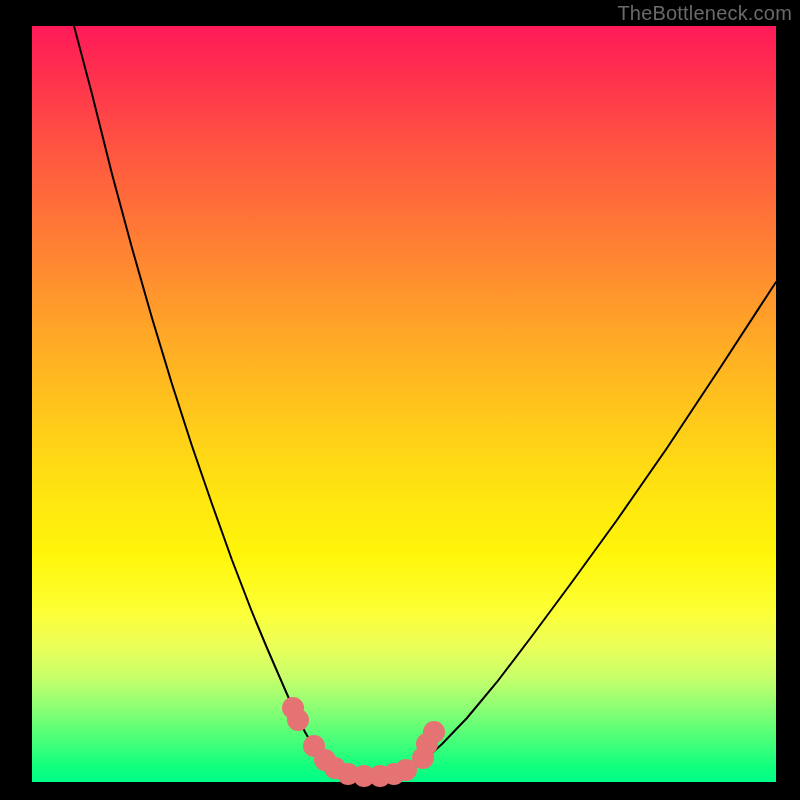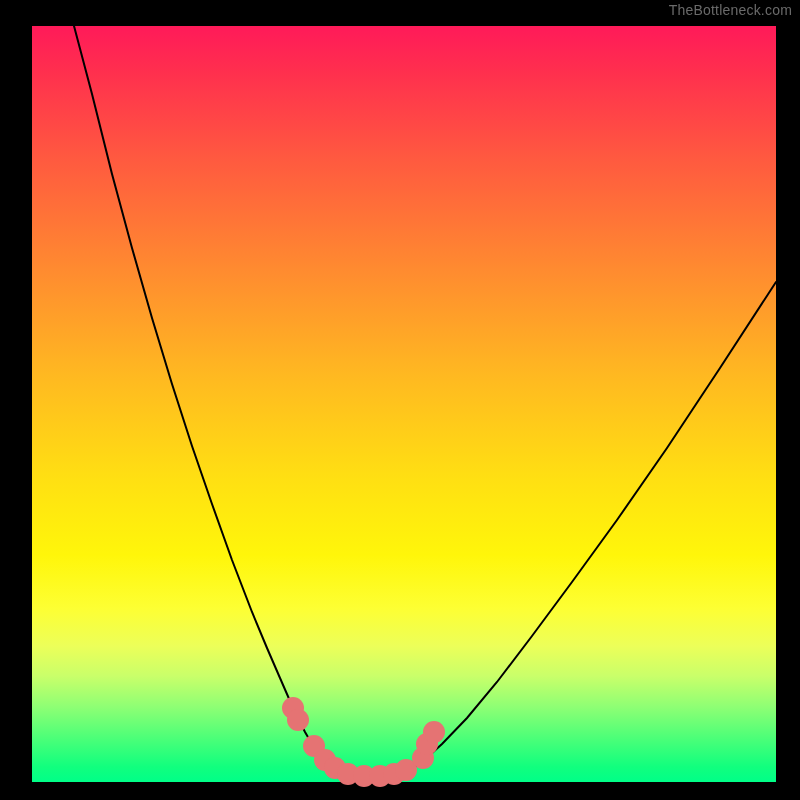--- a/index.html
+++ b/index.html
@@ -50,21 +50,21 @@
     top: 0;
     width: 744px;
     height: 756px;
     overflow: visible;
   }
   .watermark {
     position: absolute;
     top: 2px;
     right: 8px;
     color: #6a6a6a;
-    font-size: 14px;
+    font-size: 20px;
     font-weight: 500;
     letter-spacing: 0.2px;
     user-select: none;
     margin-left: 42px;
   }
 </style>
 </head>
 <body>
 
 <div class="frame">

